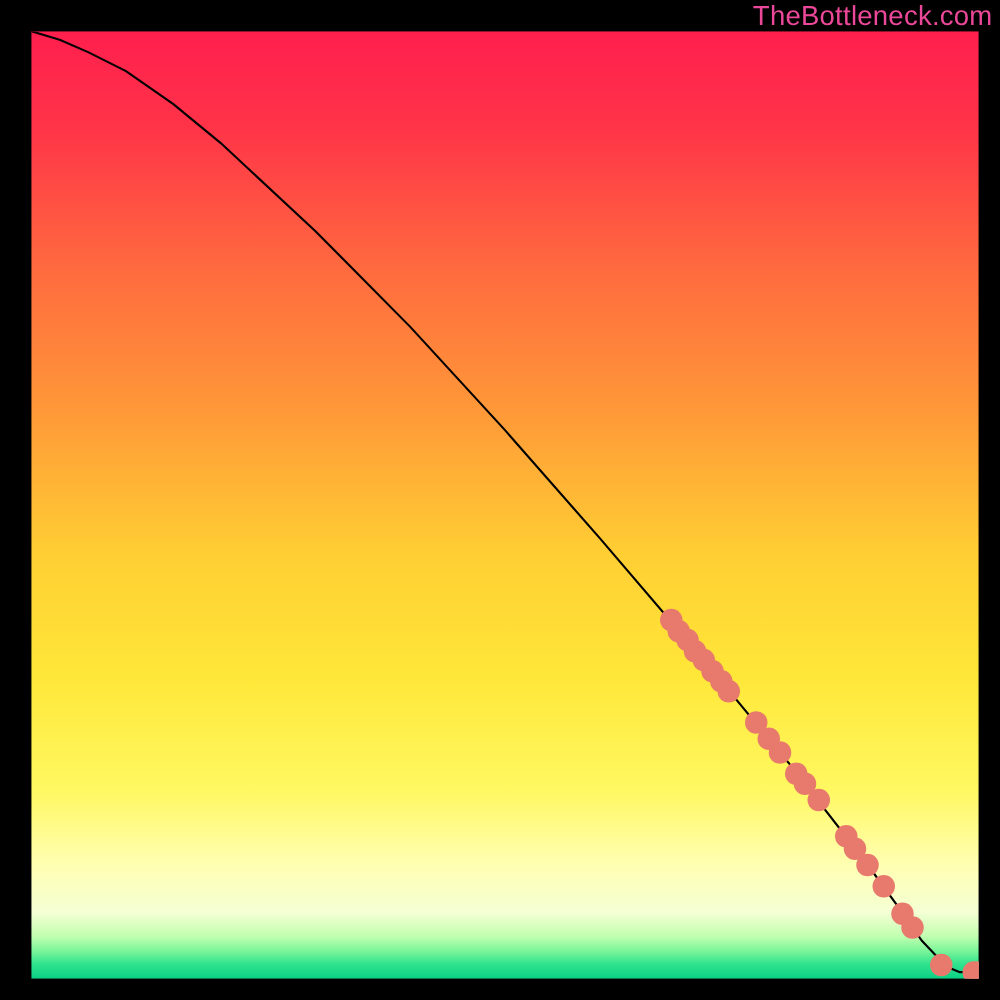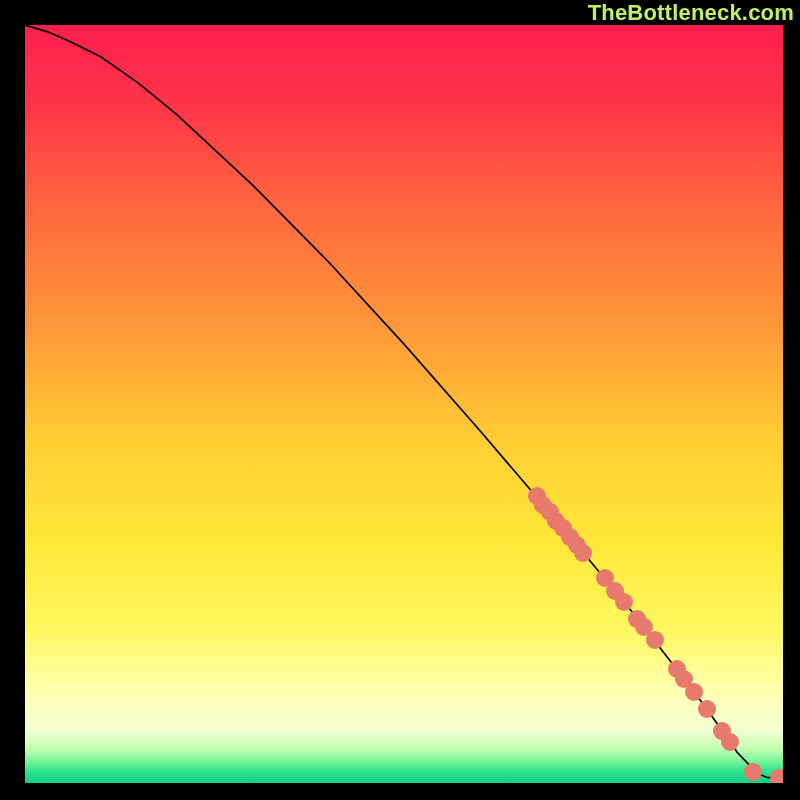--- a/index.html
+++ b/index.html
@@ -13,23 +13,23 @@
   }
   .root {
     position: relative;
     width: 800px;
     height: 800px;
   }
   .watermark {
     position: absolute;
     top: 0;
     right: 6px;
-    color: #bef264;
+    color: #ec4899;
     font-size: 22px;
-    font-weight: 700;
+    font-weight: 400;
     letter-spacing: 0.2px;
     z-index: 20;
   }
   .plot {
     position: absolute;
     left: 25px;
     top: 25px;
     width: 758px;
     height: 758px;
     overflow: hidden;

